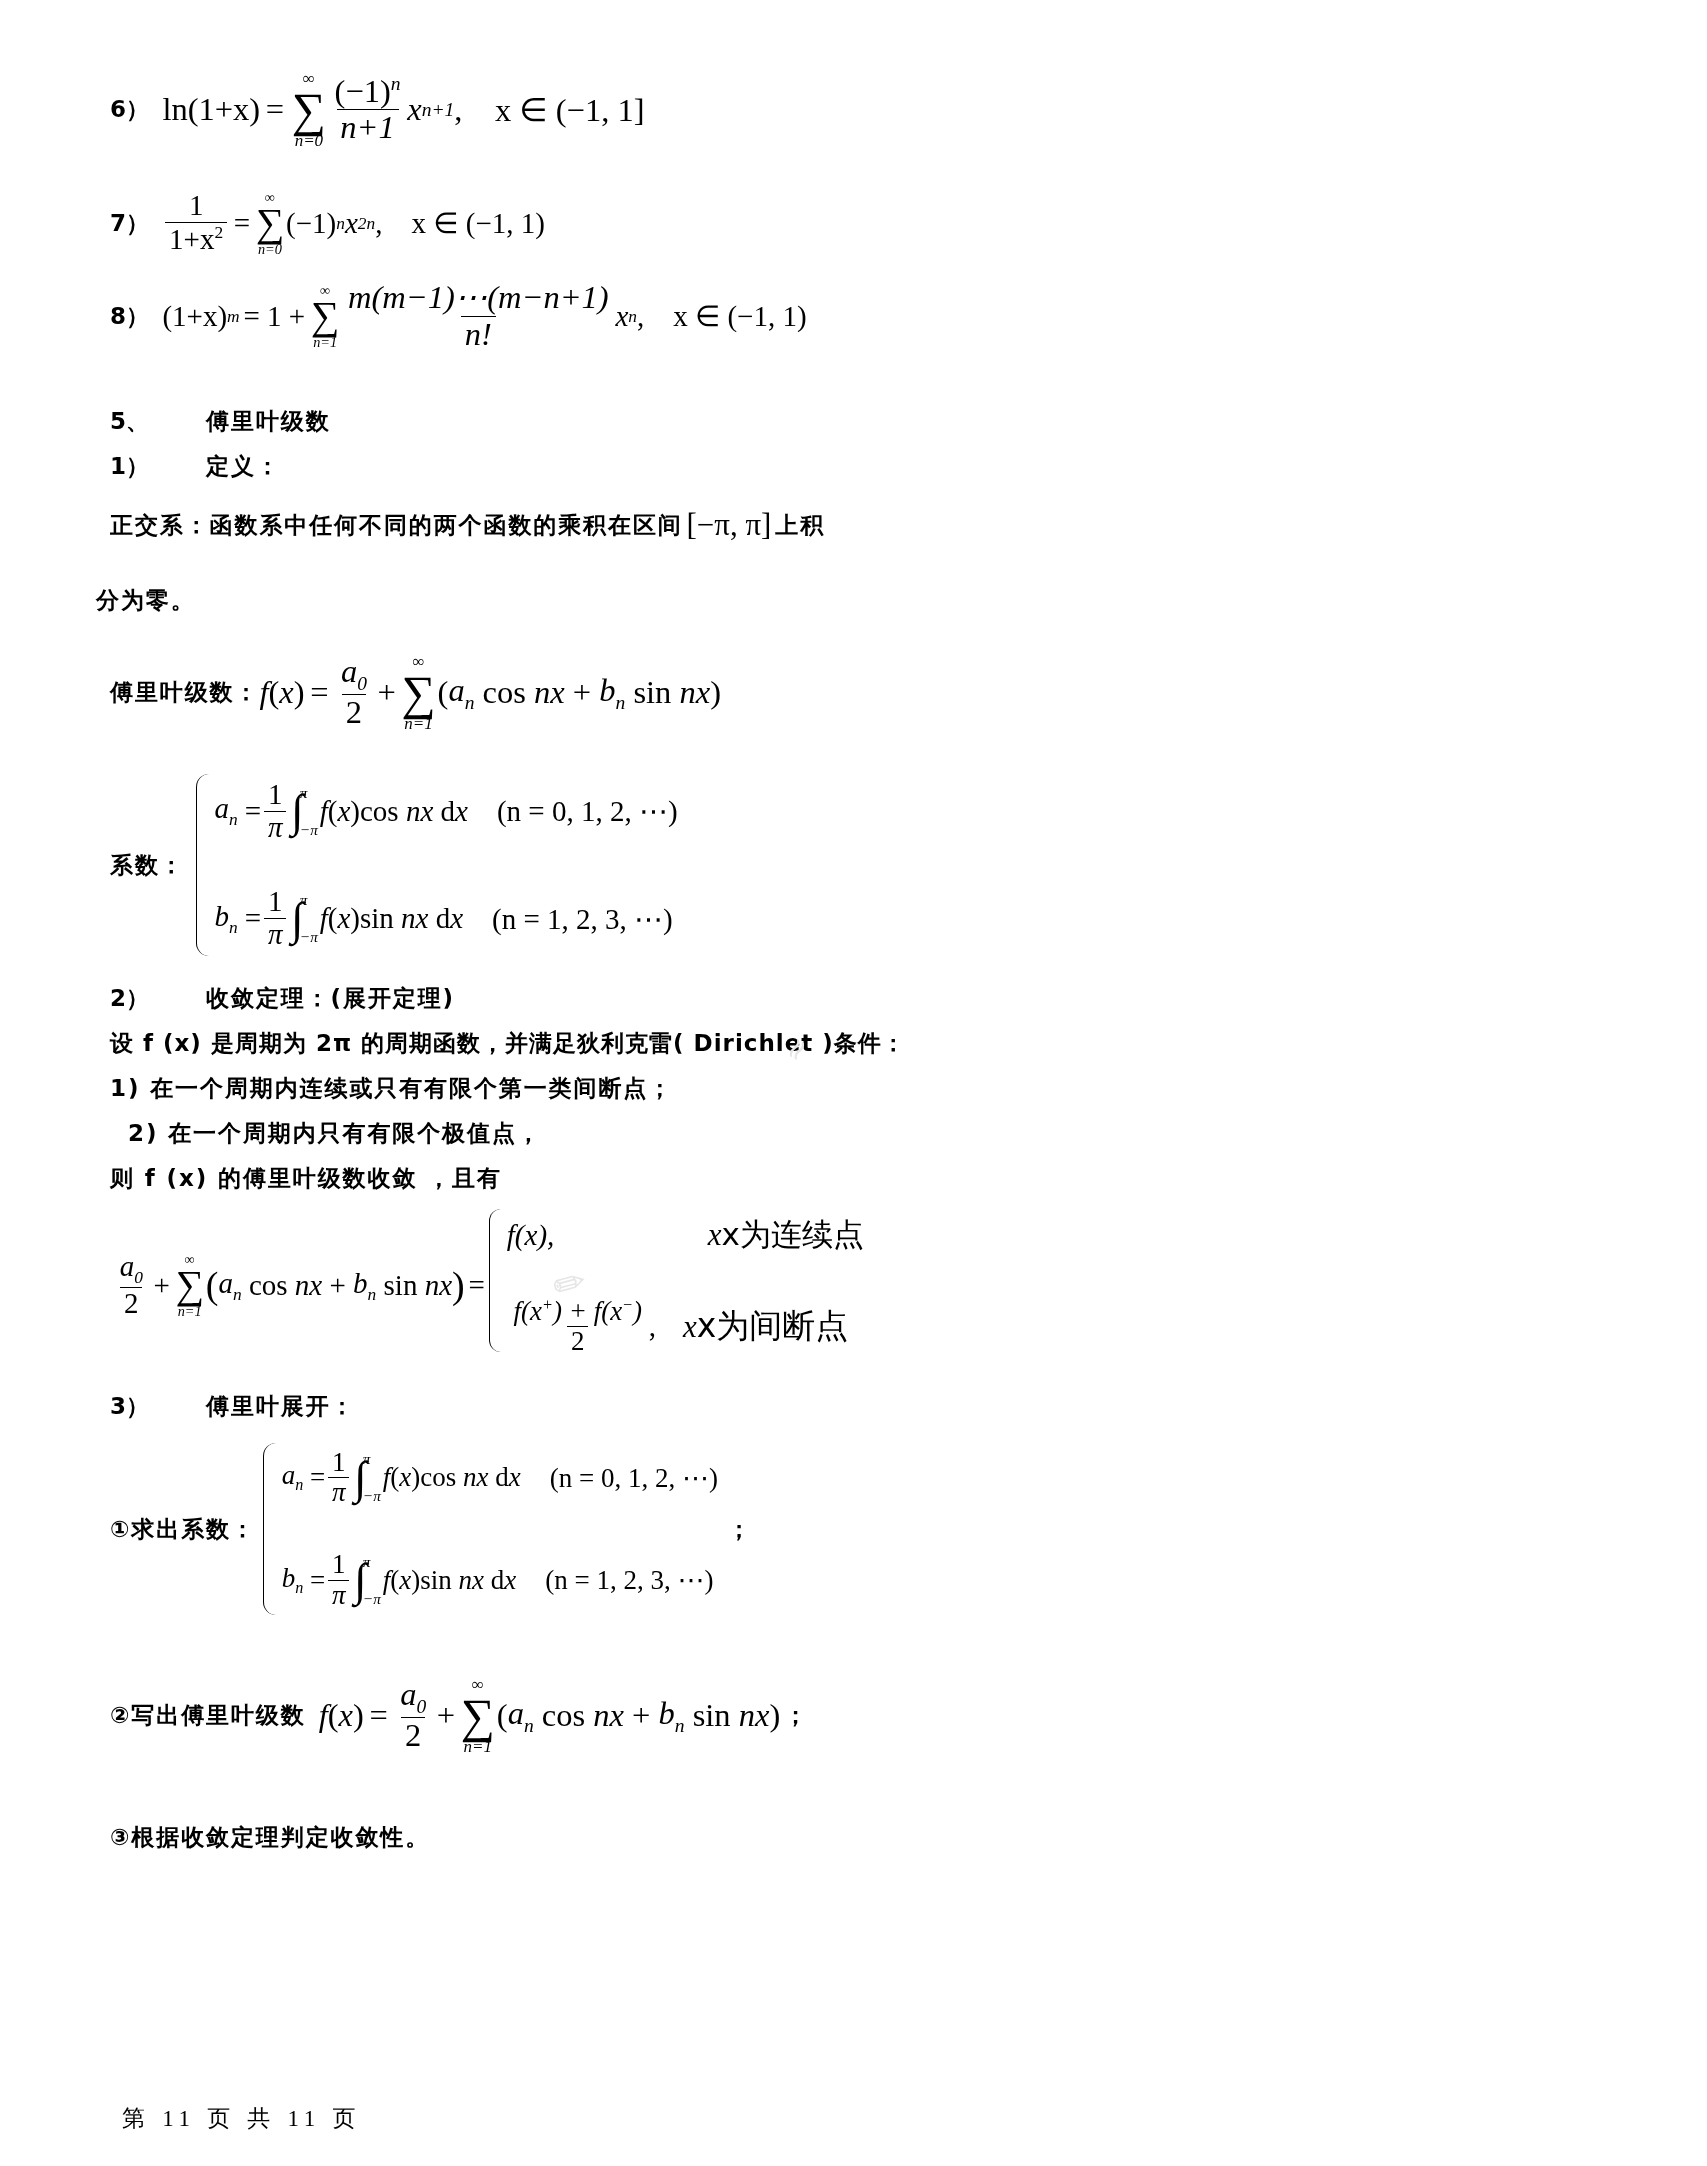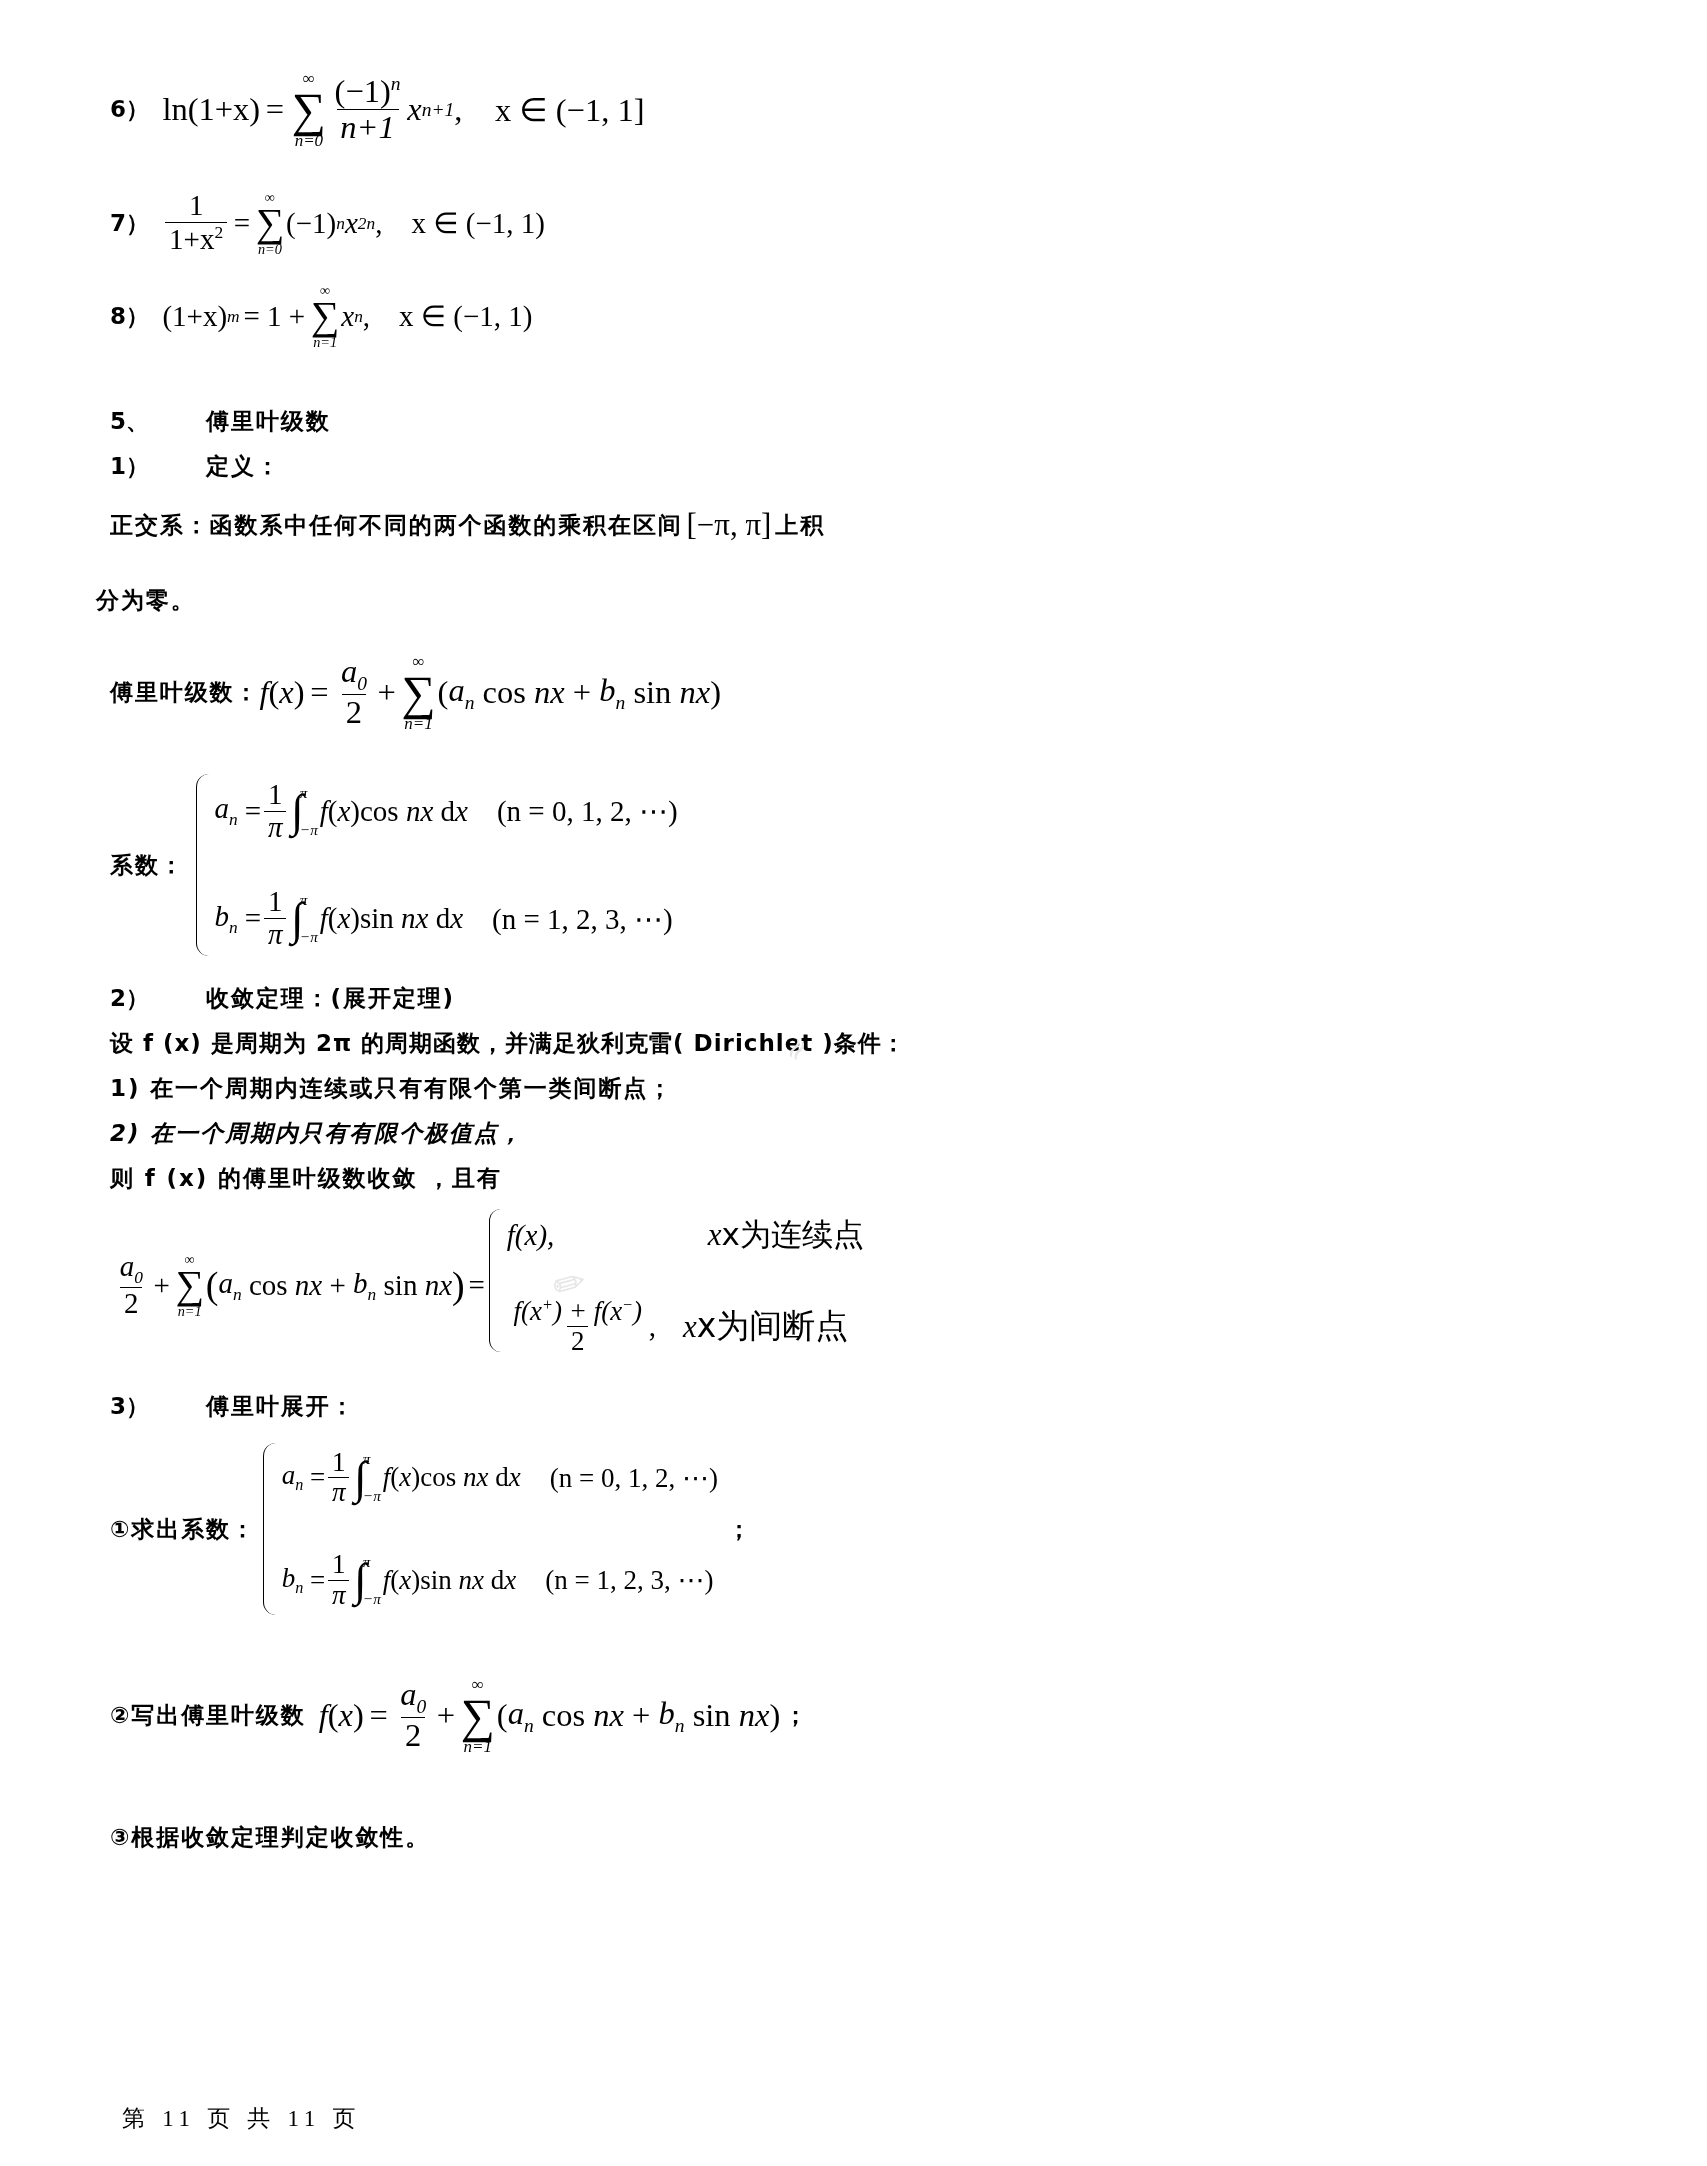--- a/index.html
+++ b/index.html
@@ -78,20 +78,24 @@
   <span class="lbl" style="margin-right:13.4px;">8）</span>
   <span class="m eq" style="font-size:29px;">
     <span>(1+x)</span>
       <sup class="mi">m</sup>
     <span style="margin:0 3.8px;">= 1 +</span>
     <span class="sum">
       <span class="sup" style="font-size:14.3px;">∞</span>
       <span class="sig" style="font-size:40px;">∑</span>
       <span class="sub" style="font-size:14.3px;">n=1</span>
     </span>
+    <span class="frac" style="font-size:32.5px;">
+      <span class="num mi">m(m−1)⋯(m−n+1)</span>
+      <span class="den mi">n!</span>
+    </span>
     <span class="mi">x</span>
       <sup class="mi">n</sup>
     <span style="margin-right:29px;">,</span>
     <span>x ∈ (−1, 1)</span>
   </span>
 </div>
 
 <div class="abs" style="left:110px; top:406px;">
   <span class="lbl" style="display:inline-block; width:91px;">5、</span>
   <span class="cn">傅里叶级数</span>
@@ -168,21 +172,21 @@
     </span>
   </span>
 </div>
 
 <div class="abs" style="left:110px; top:983px;">
   <span class="lbl" style="display:inline-block; width:91px;">2）</span>
   <span class="cn">收敛定理：(展开定理)</span>
 </div>
 <div class="abs cn" style="left:110px; top:1028px; letter-spacing:1px;">设 f (x) 是周期为 2π 的周期函数，并满足狄利克雷( Dirichlet )条件：</div>
 <div class="abs cn" style="left:110px; top:1073px;">1) 在一个周期内连续或只有有限个第一类间断点；</div>
-<div class="abs cn" style="left:110px; top:1118px;font-style:italic;">2) 在一个周期内只有有限个极值点，</div>
+<div class="abs cn" style="left:128px; top:1118px;">2) 在一个周期内只有有限个极值点，</div>
 <div class="abs cn" style="left:110px; top:1163px;">则 f (x) 的傅里叶级数收敛 ，且有</div>
 
 <div class="abs" style="left:113px; top:1209px; height:153px; display:flex; align-items:center;">
   <span class="m eq" style="font-size:29px;">
     <span class="frac">
         <span class="num mi">a<sub>0</sub></span>
         <span class="den">2</span>
       </span>
     <span style="margin:0 3.8px;">+</span>
     <span class="sum">

